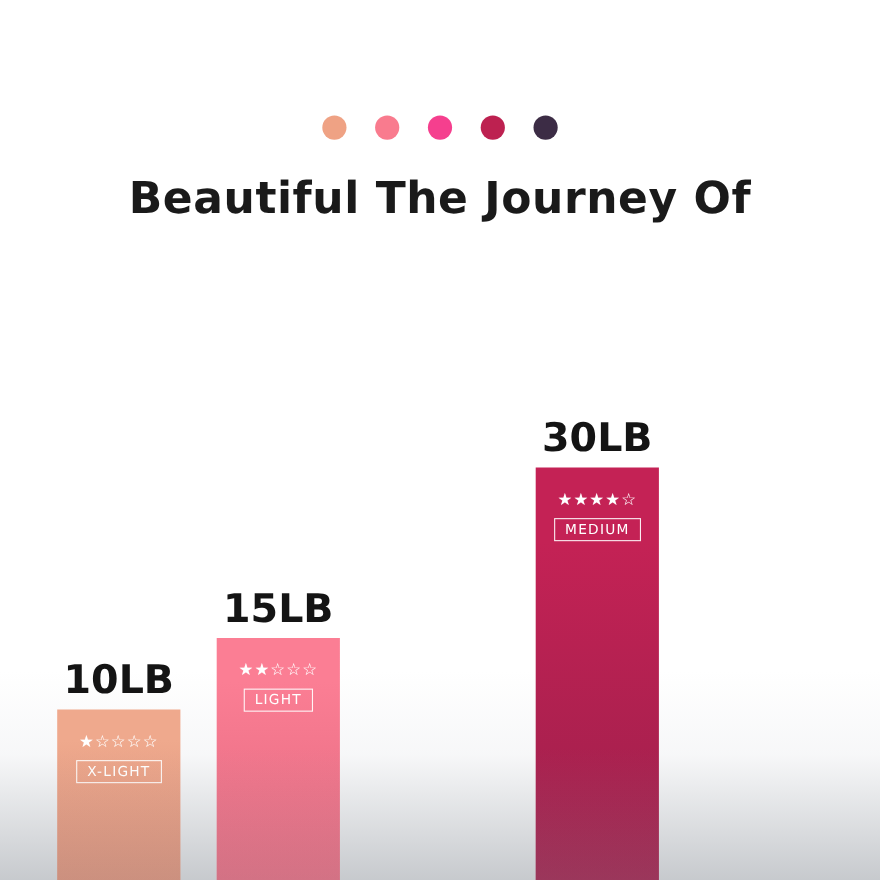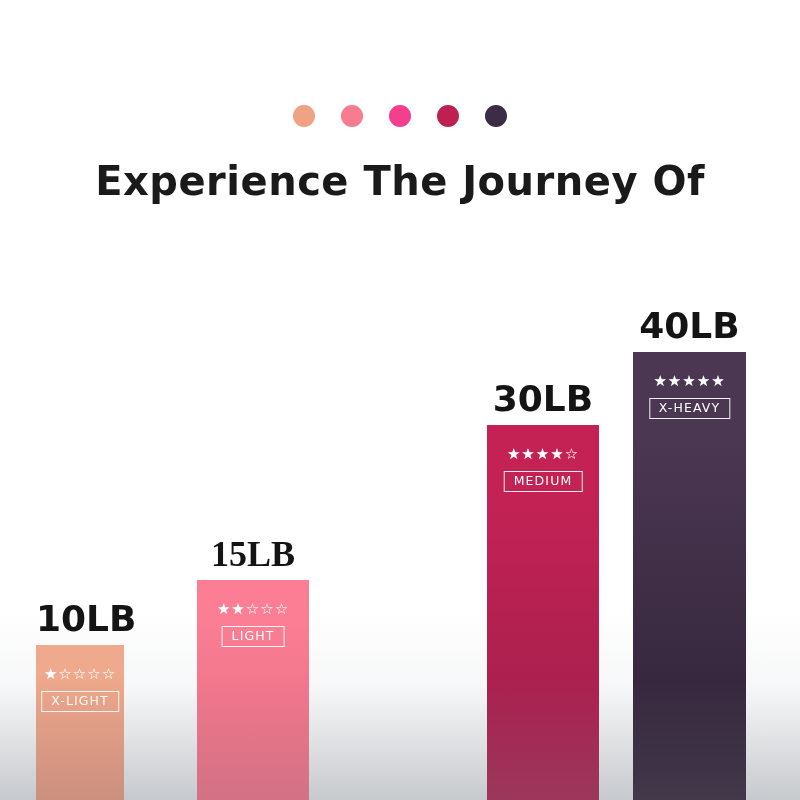--- a/index.html
+++ b/index.html
@@ -142,51 +142,43 @@
 
   <div id="dot-row">
       <div class="swatch-dot" style="background: rgb(239, 162, 132);"></div>
       <div class="swatch-dot" style="background: rgb(249, 123, 142);"></div>
       <div class="swatch-dot" style="background: rgb(245, 63, 142);"></div>
       <div class="swatch-dot" style="background: rgb(189, 33, 80);"></div>
       <div class="swatch-dot" style="background: rgb(60, 44, 69);"></div>
     </div>
 
   <div id="headline">
-    <span class="hl-line">Experience The Journey Of</span>
+    <span class="hl-line">Beautiful The Journey Of</span>
   </div>
 
   <div id="chart">
-      <div class="bar-col" style="left: 36px; width: 88px; height: 207px; text-decoration: underline;">
+      <div class="bar-col" style="left: 52px; width: 112px; height: 207px; text-decoration: underline;">
         <div class="bar-weight" style="bottom: 163px;">10LB</div>
         <div class="bar-body" style="height: 155px; background: linear-gradient(rgb(239, 169, 141) 0%, rgb(239, 169, 141) 18%, rgb(217, 143, 120) 100%);">
           <div class="bar-stars" style="top: 22px;">★☆☆☆☆</div>
           <div class="bar-badge" style="top: 46px;">X-LIGHT</div>
           <div class="bar-fade"></div>
         </div>
       </div>
       <div class="bar-col" style="left: 197px; width: 112px; height: 272px;">
-        <div class="bar-weight" style="bottom: 228px; font-family: Liberation Serif, serif;">15LB</div>
+        <div class="bar-weight" style="bottom: 228px;">15LB</div>
         <div class="bar-body" style="height: 220px; background: linear-gradient(rgb(251, 126, 148) 0%, rgb(251, 126, 148) 18%, rgb(226, 105, 127) 100%);">
           <div class="bar-stars" style="top: 22px;">★★☆☆☆</div>
           <div class="bar-badge" style="top: 46px; text-align: right;">LIGHT</div>
           <div class="bar-fade"></div>
         </div>
       </div>
       <div class="bar-col" style="left: 487px; width: 112px; height: 427px;">
         <div class="bar-weight" style="bottom: 383px; margin-top: 32px;">30LB</div>
         <div class="bar-body" style="height: 375px; background: linear-gradient(rgb(196, 34, 85) 0%, rgb(196, 34, 85) 18%, rgb(156, 31, 75) 100%);">
           <div class="bar-stars" style="top: 22px;">★★★★☆</div>
           <div class="bar-badge" style="top: 46px;">MEDIUM</div>
           <div class="bar-fade"></div>
         </div>
       </div>
-      <div class="bar-col" style="left: 633px; width: 113px; height: 500px;">
-        <div class="bar-weight" style="bottom: 456px;">40LB</div>
-        <div class="bar-body" style="height: 448px; background: linear-gradient(rgb(76, 55, 83) 0%, rgb(76, 55, 83) 18%, rgb(45, 33, 53) 100%);">
-          <div class="bar-stars" style="top: 22px;">★★★★★</div>
-          <div class="bar-badge" style="top: 46px;">X-HEAVY</div>
-          <div class="bar-fade"></div>
-        </div>
-      </div>
     </div>
 
 </div>
 
 </body></html>

